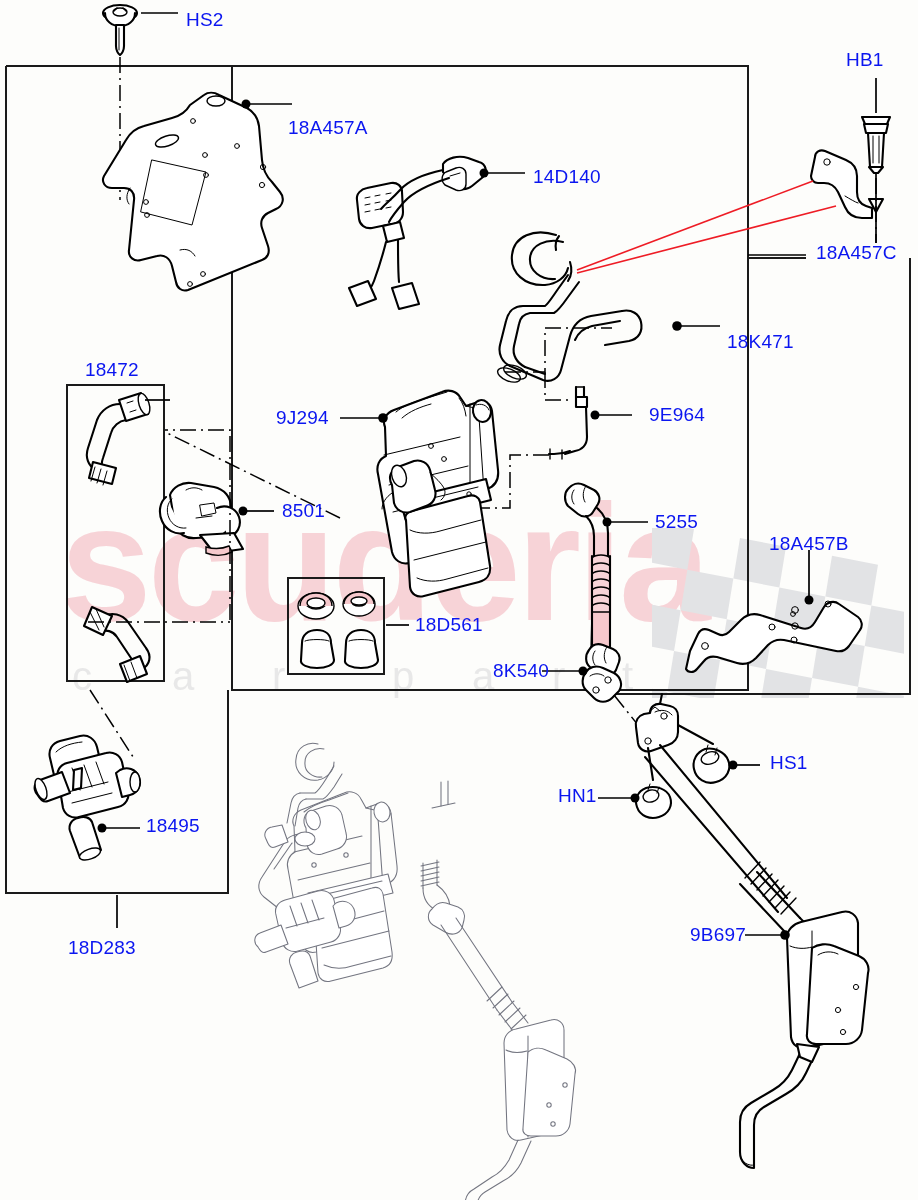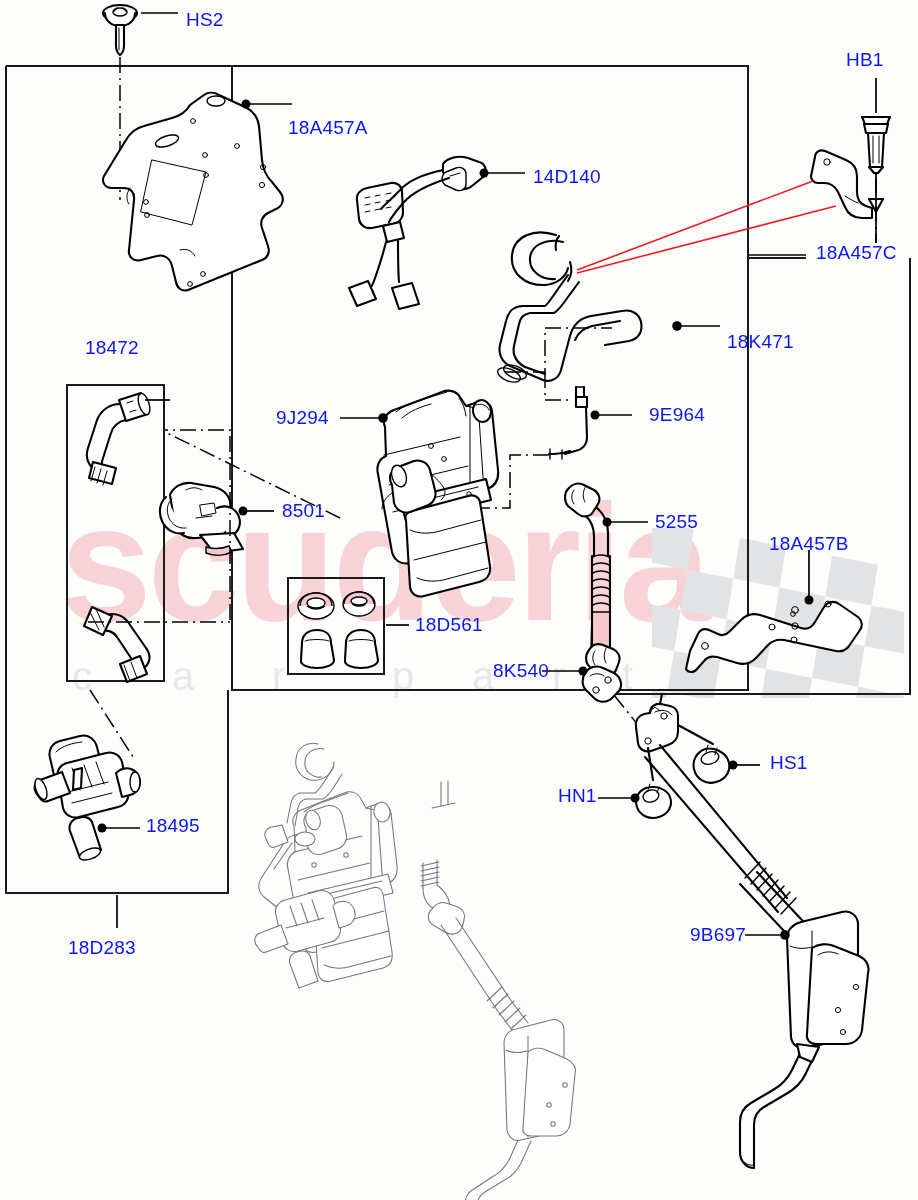--- a/index.html
+++ b/index.html
@@ -594,21 +594,21 @@
     </g>
 
   </svg>
 
   <div class="lbl" style="left:186px; top:10px;">HS2</div>
   <div class="lbl" style="left:846px; top:50px;">HB1</div>
   <div class="lbl" style="left:288px; top:95px;margin-top:23px;">18A457A</div>
   <div class="lbl" style="left:533px; top:167px;">14D140</div>
   <div class="lbl" style="left:816px; top:243px;">18A457C</div>
   <div class="lbl" style="left:727px; top:316px;margin-top:16px;">18K471</div>
-  <div class="lbl" style="left:85px;  top:338px;">18472</div>
+  <div class="lbl" style="left:85px;  top:360px;">18472</div>
   <div class="lbl" style="left:276px; top:408px;">9J294</div>
   <div class="lbl" style="left:640px; top:405px;margin-left:9px;">9E964</div>
   <div class="lbl" style="left:282px; top:501px;">8501</div>
   <div class="lbl" style="left:655px; top:512px;">5255</div>
   <div class="lbl" style="left:769px; top:534px;text-align:right;">18A457B</div>
   <div class="lbl" style="left:415px; top:615px;">18D561</div>
   <div class="lbl" style="left:493px; top:661px;">8K540</div>
   <div class="lbl" style="left:770px; top:753px;">HS1</div>
   <div class="lbl" style="left:558px; top:786px;">HN1</div>
   <div class="lbl" style="left:146px; top:816px;">18495</div>

